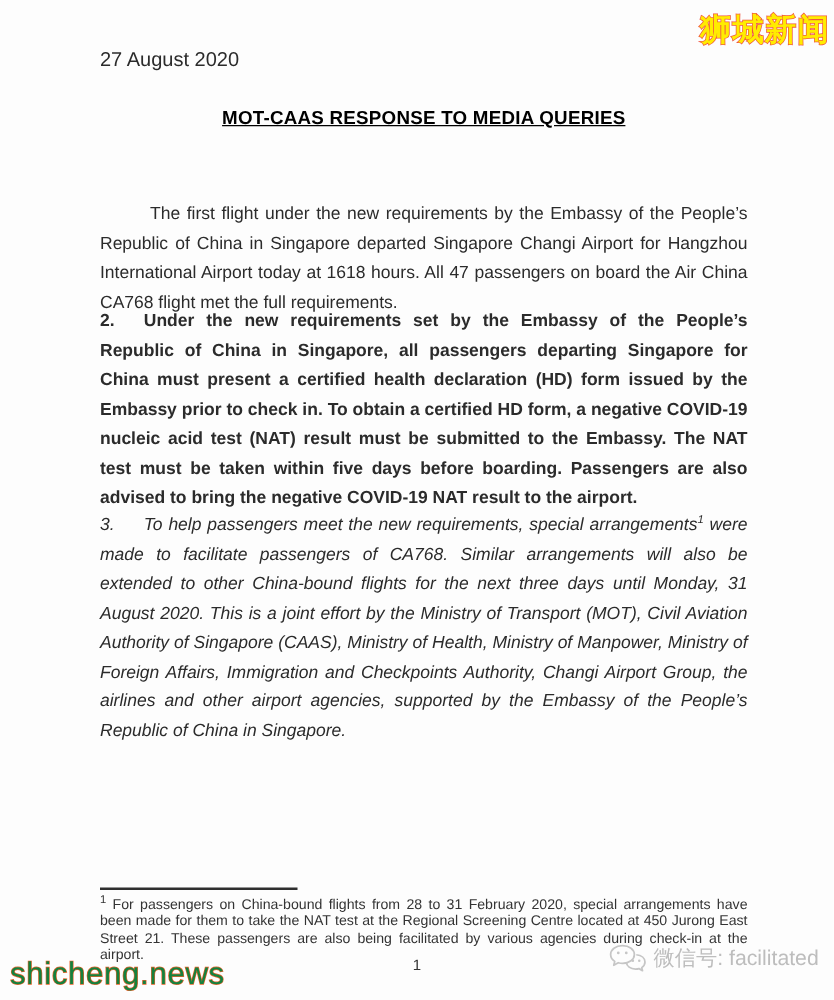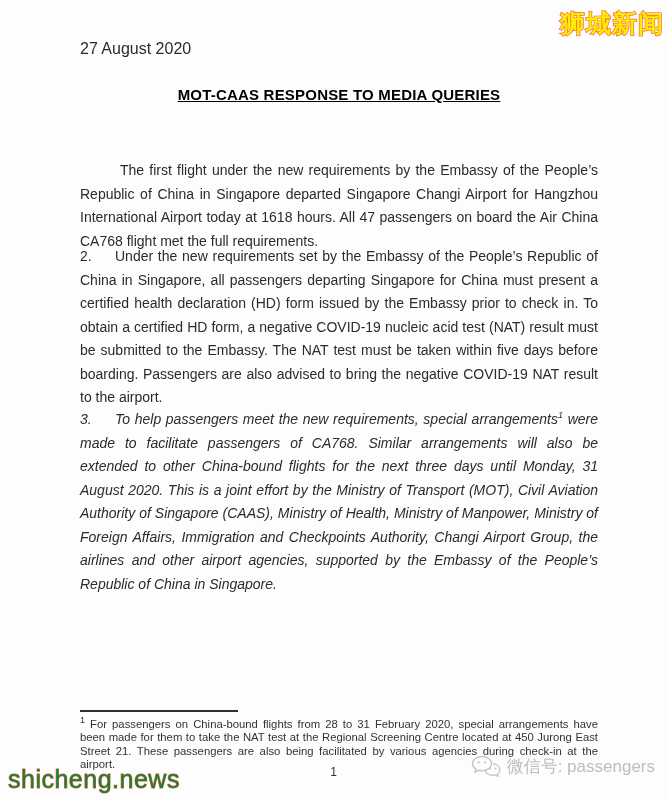--- a/index.html
+++ b/index.html
@@ -20,21 +20,21 @@
     position:absolute; left:80px; top:86px; width:518px;
     text-align:center; font-weight:bold; font-size:15px;
     text-decoration:underline; letter-spacing:0.2px; color:#000000;
   }
   .para {
     position:absolute; left:80px; width:518px;
     font-size:14px; line-height:23.5px;
     text-align:justify;
   }
   .para-1 { top:130px; text-indent:40px;margin-top:29px; }
-  .para-2 { top:245px; }
+  .para-2 { top:245px;font-weight:bold; }
   .para-3 { top:408px;font-style:italic; }
   .pnum { display:inline-block; width:35px; text-indent:0; }
   sup.fn-ref { font-size:9px; vertical-align:super; line-height:0; }
   .footnote-rule {
     position:absolute; left:80px; top:710px;
     width:158px; height:2px; background:#2f2f2f;
   }
   .footnote {
     position:absolute; left:80px; top:718px; width:518px;
     font-size:11.3px; line-height:13.4px; text-align:justify;
@@ -111,16 +111,16 @@
           <path d="M23 9.8 C27.2 10.2 30 12.6 30 15.6 C30 17.4 29 19 27.4 20.1 L28 22.5 L25.2 20.9 C24.3 21.2 23.4 21.3 22.4 21.3 C18.4 21.3 15.2 18.9 15.2 15.9"></path>
         </g>
         <g fill="#c6c6c6">
           <circle cx="8.6" cy="8.3" r="1.1"></circle>
           <circle cx="15" cy="8.3" r="1.1"></circle>
           <circle cx="20.3" cy="14.6" r="1"></circle>
           <circle cx="25.4" cy="14.6" r="1"></circle>
         </g>
       </svg>
     </span>
-    <span>微信号: passengers</span>
+    <span>微信号: facilitated</span>
   </div>
 
 </div>
 
 </body></html>

